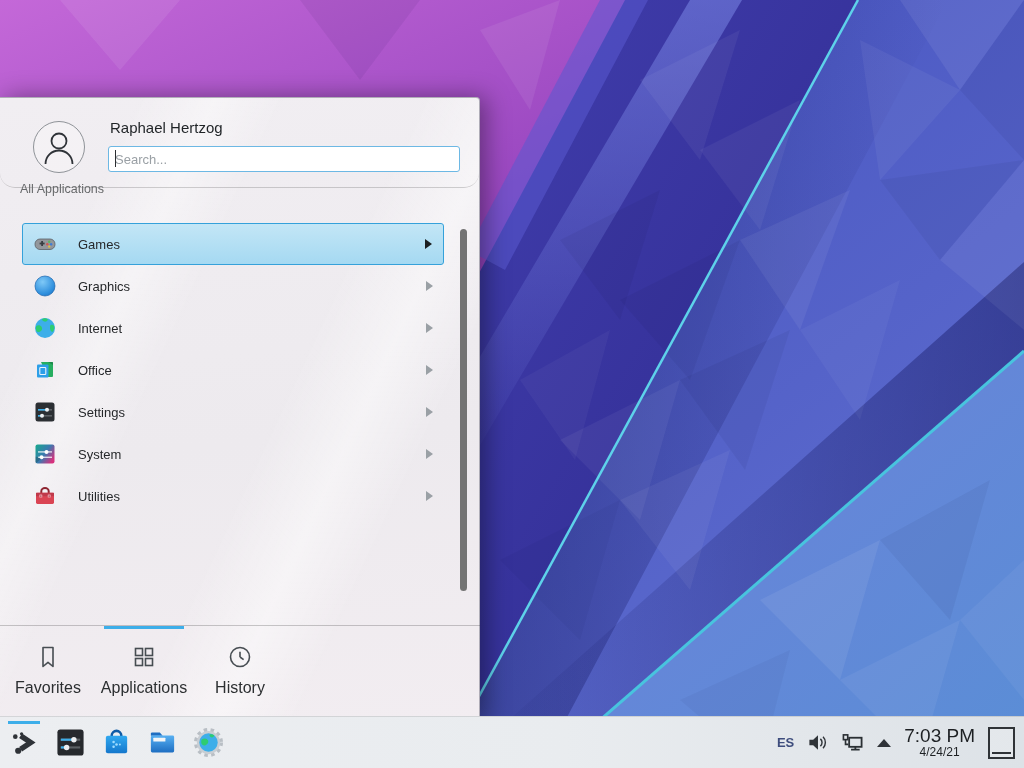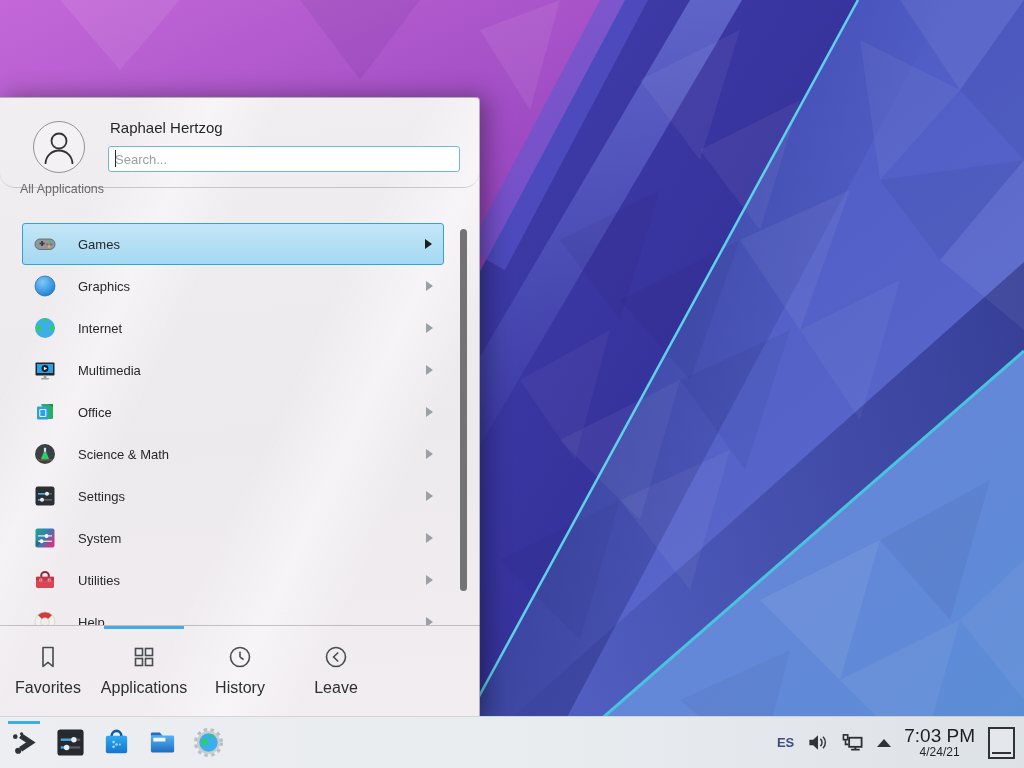--- a/index.html
+++ b/index.html
@@ -195,54 +195,32 @@
         <svg class="micon" viewBox="0 0 24 24">
           <circle cx="12" cy="12" r="10" fill="#3daee9"></circle>
           <path d="M3.2,10 c2,-1.5 4.5,-1 5.5,1 c1,2 0,3.5 -1.5,4.5 c-1.5,1 -3.5,0.5 -4,-1 c-0.4,-1.5 -0.4,-3 0,-4.5 z" fill="#2ecc71"></path>
           <path d="M9,3 c2,-1 4.5,-0.8 6,0.5 c-0.5,1.5 -2,2.5 -3.8,2 C9.7,5 9,4 9,3 z" fill="#2ecc71"></path>
           <path d="M17.5,9 c1.5,-0.5 3,0 3.8,1.2 c0.3,2 -0.4,4.2 -1.8,5.8 c-1.5,-0.5 -2.5,-2 -2.5,-3.5 c0,-1.3 0,-2.7 0.5,-3.5 z" fill="#2ecc71"></path>
         </svg>
         <span class="mlabel">Internet</span>
         <span class="marrow"></span>
       </div>
 
-      <div class="mitem">
-        <svg class="micon" viewBox="0 0 24 24">
-          <rect x="2.5" y="4.5" width="19" height="13" rx="0.8" fill="#23272b"></rect>
-          <rect x="4" y="6" width="16" height="9" fill="#2e9fe6"></rect>
-          <circle cx="12" cy="10.5" r="3.4" fill="#1b1f23"></circle>
-          <path d="M10.9,8.7 L14.2,10.5 L10.9,12.3 z" fill="#f0f3f5"></path>
-          <rect x="10.6" y="17.5" width="2.8" height="2.6" fill="#9aa0a6"></rect>
-          <rect x="8" y="20.1" width="8" height="1.4" rx="0.7" fill="#9aa0a6"></rect>
-        </svg>
-        <span class="mlabel">Multimedia</span>
-        <span class="marrow"></span>
-      </div>
 
       <div class="mitem">
         <svg class="micon" viewBox="0 0 24 24">
           <path d="M8,4 h11 a1,1 0 0 1 1,1 v13 a1,1 0 0 1 -1,1 h-4 z" fill="#27ae60"></path>
           <path d="M15,4 l5,3 v-2 a1,1 0 0 0 -1,-1 z" fill="#1e8a4c"></path>
           <rect x="4" y="6.5" width="11.5" height="13" rx="1" fill="#2d9fe8"></rect>
           <rect x="6.8" y="9.5" width="6" height="7" rx="0.8" fill="none" stroke="#eaf4fb" stroke-width="1.1"></rect>
         </svg>
         <span class="mlabel">Office</span>
         <span class="marrow"></span>
       </div>
 
-      <div class="mitem">
-        <svg class="micon" viewBox="0 0 24 24">
-          <circle cx="12" cy="12" r="10" fill="#3a4045"></circle>
-          <rect x="10.9" y="5.8" width="2.2" height="4.5" fill="#dfe3e6"></rect>
-          <path d="M8.3,15.8 L10.9,9.8 h2.2 l2.6,6 a1.2,1.2 0 0 1 -1.1,1.7 h-5.2 a1.2,1.2 0 0 1 -1.1,-1.7 z" fill="#2ecc71"></path>
-          <rect x="5" y="17.3" width="14" height="1.3" fill="#8a5a2b"></rect>
-        </svg>
-        <span class="mlabel">Science &amp; Math</span>
-        <span class="marrow"></span>
-      </div>
 
       <div class="mitem">
         <svg class="micon" viewBox="0 0 24 24">
           <rect x="2.5" y="2.5" width="19" height="19" rx="2.5" fill="#2b2f33"></rect>
           <rect x="5" y="9" width="14" height="1.6" fill="#5b6064"></rect>
           <rect x="5" y="9" width="9" height="1.6" fill="#3daee9"></rect>
           <circle cx="14" cy="9.8" r="2" fill="#eceff1"></circle>
           <rect x="5" y="15" width="14" height="1.6" fill="#5b6064"></rect>
           <rect x="5" y="15" width="4" height="1.6" fill="#3daee9"></rect>
           <circle cx="9" cy="15.8" r="2" fill="#eceff1"></circle>
@@ -278,31 +256,20 @@
           <rect x="3" y="8.8" width="18" height="3.4" fill="#c0394a"></rect>
           <rect x="6.3" y="10.6" width="3" height="3" rx="0.4" fill="#efa3ad"></rect>
           <rect x="14.7" y="10.6" width="3" height="3" rx="0.4" fill="#efa3ad"></rect>
           <rect x="7.3" y="11.6" width="1" height="1" fill="#7c1f2a"></rect>
           <rect x="15.7" y="11.6" width="1" height="1" fill="#7c1f2a"></rect>
         </svg>
         <span class="mlabel">Utilities</span>
         <span class="marrow"></span>
       </div>
 
-      <div class="mitem">
-        <svg class="micon" viewBox="0 0 24 24">
-          <circle cx="12" cy="12" r="10" fill="#f5f0e8"></circle>
-          <path d="M12,12 L4.9,4.9 A10,10 0 0 1 19.1,4.9 z" fill="#d33a3a"></path>
-          <path d="M12,12 L19.1,19.1 A10,10 0 0 1 4.9,19.1 z" fill="#d33a3a"></path>
-          <circle cx="12" cy="12" r="4.2" fill="#efedf0" stroke="#c9c5c0" stroke-width="0.6"></circle>
-          <circle cx="12" cy="12" r="10" fill="none" stroke="#c9c5c0" stroke-width="0.6"></circle>
-        </svg>
-        <span class="mlabel">Help</span>
-        <span class="marrow"></span>
-      </div>
     </div>
 
     <div class="scrollbar"></div>
 
     <div class="tabbar">
       <div class="tab">
         <svg width="28" height="28" viewBox="0 0 28 28">
           <path d="M9,4.5 h10 v19 l-5,-4.2 l-5,4.2 z" fill="none" stroke="#474d52" stroke-width="1.6" stroke-linejoin="round"></path>
         </svg>
         <span class="tlbl">Favorites</span>
@@ -319,29 +286,20 @@
         <span class="tlbl">Applications</span>
       </div>
       <div class="tab">
         <svg width="28" height="28" viewBox="0 0 28 28">
           <g fill="none" stroke="#474d52" stroke-width="1.6">
             <circle cx="14" cy="14" r="9.5"></circle>
             <path d="M14,14 V8.8 M14,14 L17.6,16.6"></path>
           </g>
         </svg>
         <span class="tlbl">History</span>
-      </div>
-      <div class="tab">
-        <svg width="28" height="28" viewBox="0 0 28 28">
-          <g fill="none" stroke="#474d52" stroke-width="1.6">
-            <circle cx="14" cy="14" r="9.5"></circle>
-            <path d="M16.2,9.5 L11.6,14 L16.2,18.5"></path>
-          </g>
-        </svg>
-        <span class="tlbl">Leave</span>
       </div>
     </div>
   </div>
 
   <div class="taskbar">
     <div class="tbgroup">
       <div class="tb-launcher">
         <svg width="31" height="31" viewBox="0 0 32 32">
           <g fill="#2f3338">
             <circle cx="6.5" cy="10" r="2.4"></circle>

